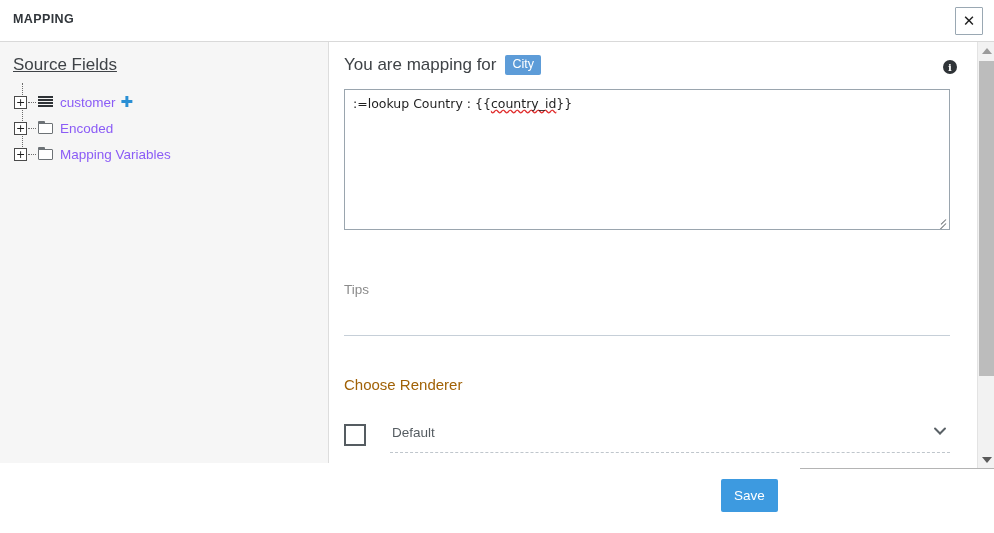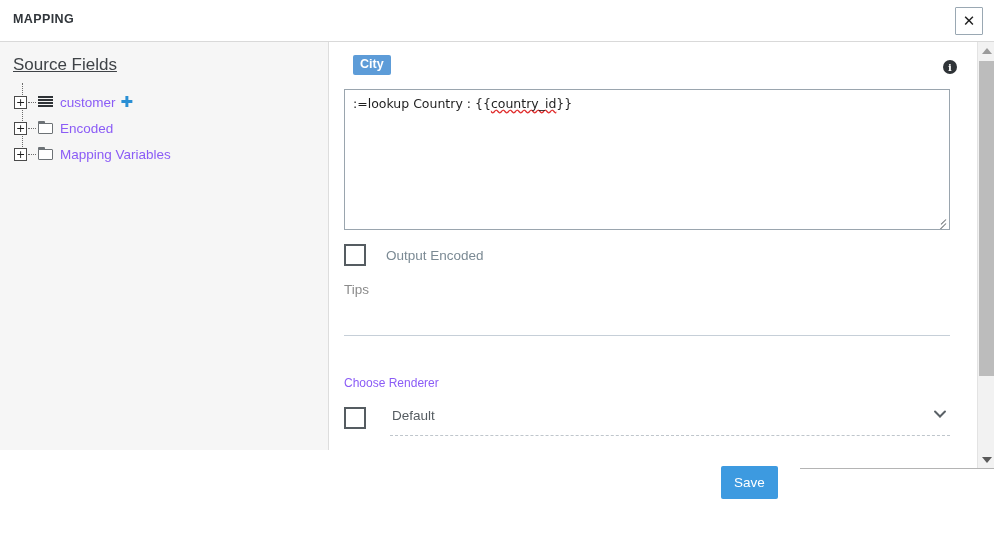--- a/index.html
+++ b/index.html
@@ -187,21 +187,20 @@
     color: #3f4347;
   }
   .badge {
     margin-left: 9px;
     background: #5d9cd8;
     color: #ffffff;
     font-size: 12.5px;
     padding: 3px 7px 4px 7px;
     border-radius: 2px;
     line-height: 1;
-    font-weight: bold;
   }
   .info-icon {
     position: absolute;
     right: 37px; top: 18px;
     width: 14px; height: 14px;
     border-radius: 50%;
     background: #2f3337;
     color: #ffffff;
     font-size: 10px;
     font-weight: bold;
@@ -274,27 +273,27 @@
   }
   .divider {
     position: absolute;
     left: 15px; top: 293px;
     width: 606px; height: 0;
     border-top: 1px solid #c6cfd8;
   }
   .renderer-label {
     position: absolute;
     left: 15px; top: 334px;
-    font-size: 12px;
-    color: #8b5cf6;
+    font-size: 15px;
+    color: #a16207;
   }
 
   .renderer-row {
     position: absolute;
-    left: 15px; top: 360px;
+    left: 15px; top: 377px;
     width: 606px; height: 34px;
   }
   .renderer-row .checkbox { position: absolute; left: 0; top: 5px; }
   .select-wrap {
     position: absolute;
     left: 46px; top: 0;
     width: 560px; height: 34px;
     border-bottom: 1px dashed #bfc6cc;
     cursor: pointer;
   }
@@ -347,21 +346,21 @@
     position: absolute;
     left: 1px; top: 19px;
     width: 15px; height: 315px;
     background: #bcbcbc;
     cursor: pointer;
   }
 
   
   .footer {
     position: absolute;
-    left: 0; top: 450px;
+    left: 0; top: 463px;
     width: 800px; height: 64px;
     background: #ffffff;
     padding-left: 12px;
   }
   .save-btn {
     position: absolute;
     right: 22px; top: 16px;
     width: 57px; height: 33px;
     background: #3d9ae0;
     border: none;
@@ -423,37 +422,34 @@
           </span>
           <span class="node-label">Mapping Variables</span>
         </div>
 
       </div>
     </div>
 
     <div class="right-panel">
 
       <div class="mapping-head">
+        <span class="mapping-head-text">You are mapping for</span>
         <span class="badge">City</span>
       </div>
 
       <div class="info-icon">i</div>
 
       <div class="expr-box">
         <div class="expr-text"><span>:=lookup Country : {{</span><span class="squiggle">country_id</span><span>}}</span></div>
         <span class="resize-grip">
           <span></span>
             <span></span>
         </span>
       </div>
 
-      <div class="chk-row" style="left:15px; top:202px;">
-        <span class="checkbox"></span>
-        <span class="chk-label">Output Encoded</span>
-      </div>
 
       <div class="tips-label">Tips</div>
 
       <div class="divider"></div>
 
       <div class="renderer-label">Choose Renderer</div>
 
       <div class="renderer-row">
         <span class="checkbox"></span>
         <div class="select-wrap">

